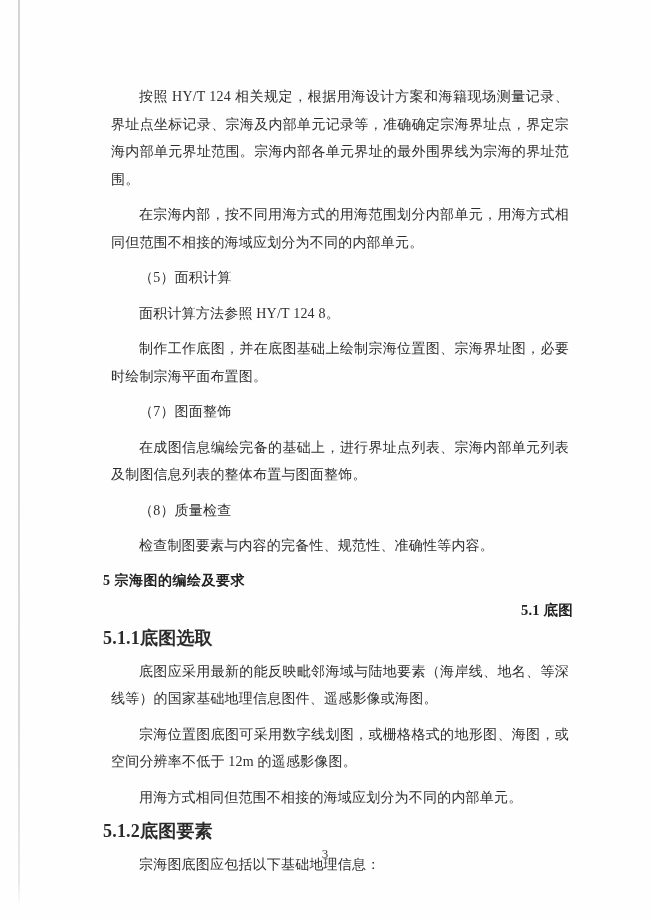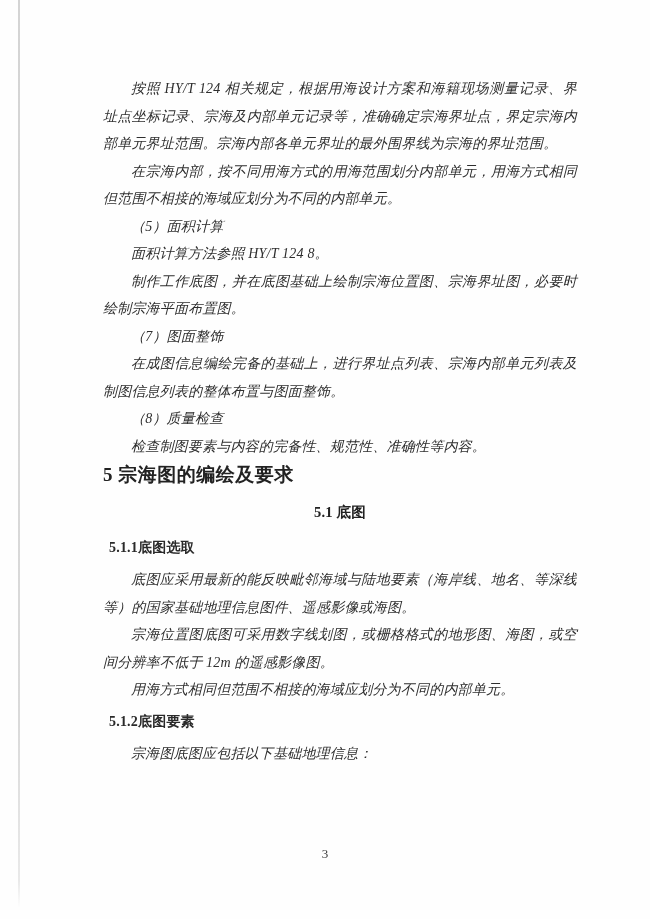--- a/index.html
+++ b/index.html
@@ -24,44 +24,43 @@
   .doc {
     position: absolute;
     left: 103px; top: 75px;
     width: 474px;
     font-size: 14px;
     line-height: 27.5px;
     text-align: justify;
     letter-spacing: 0.2px;
   }
   .doc p {
-    margin: 0;
+    margin: 8px;
     text-indent: 2em;
-    font-style: italic;
   }
   .h1 {
     margin: 2px 0 0 0;
-    font-size: 19px;
+    font-size: 14px;
     font-weight: 700;
     line-height: 26px;
     text-align: left;
     letter-spacing: 0.5px;
     color: #222222;
   }
   .h2 {
-    margin: 12px;
+    margin: 4px;
     font-size: 14.5px;
     font-weight: 700;
     line-height: 24px;
-    text-align: center;
+    text-align: right;
     color: #222222;
   }
   .h3 {
-    margin: 6px;
-    font-size: 14px;
+    margin: 0;
+    font-size: 18px;
     font-weight: 600;
     line-height: 24px;
     text-align: left;
     color: #2a2a2a;
   }
   .page-num {
     position: absolute;
     left: 0; top: 846px;
     width: 650px;
     text-align: center;

